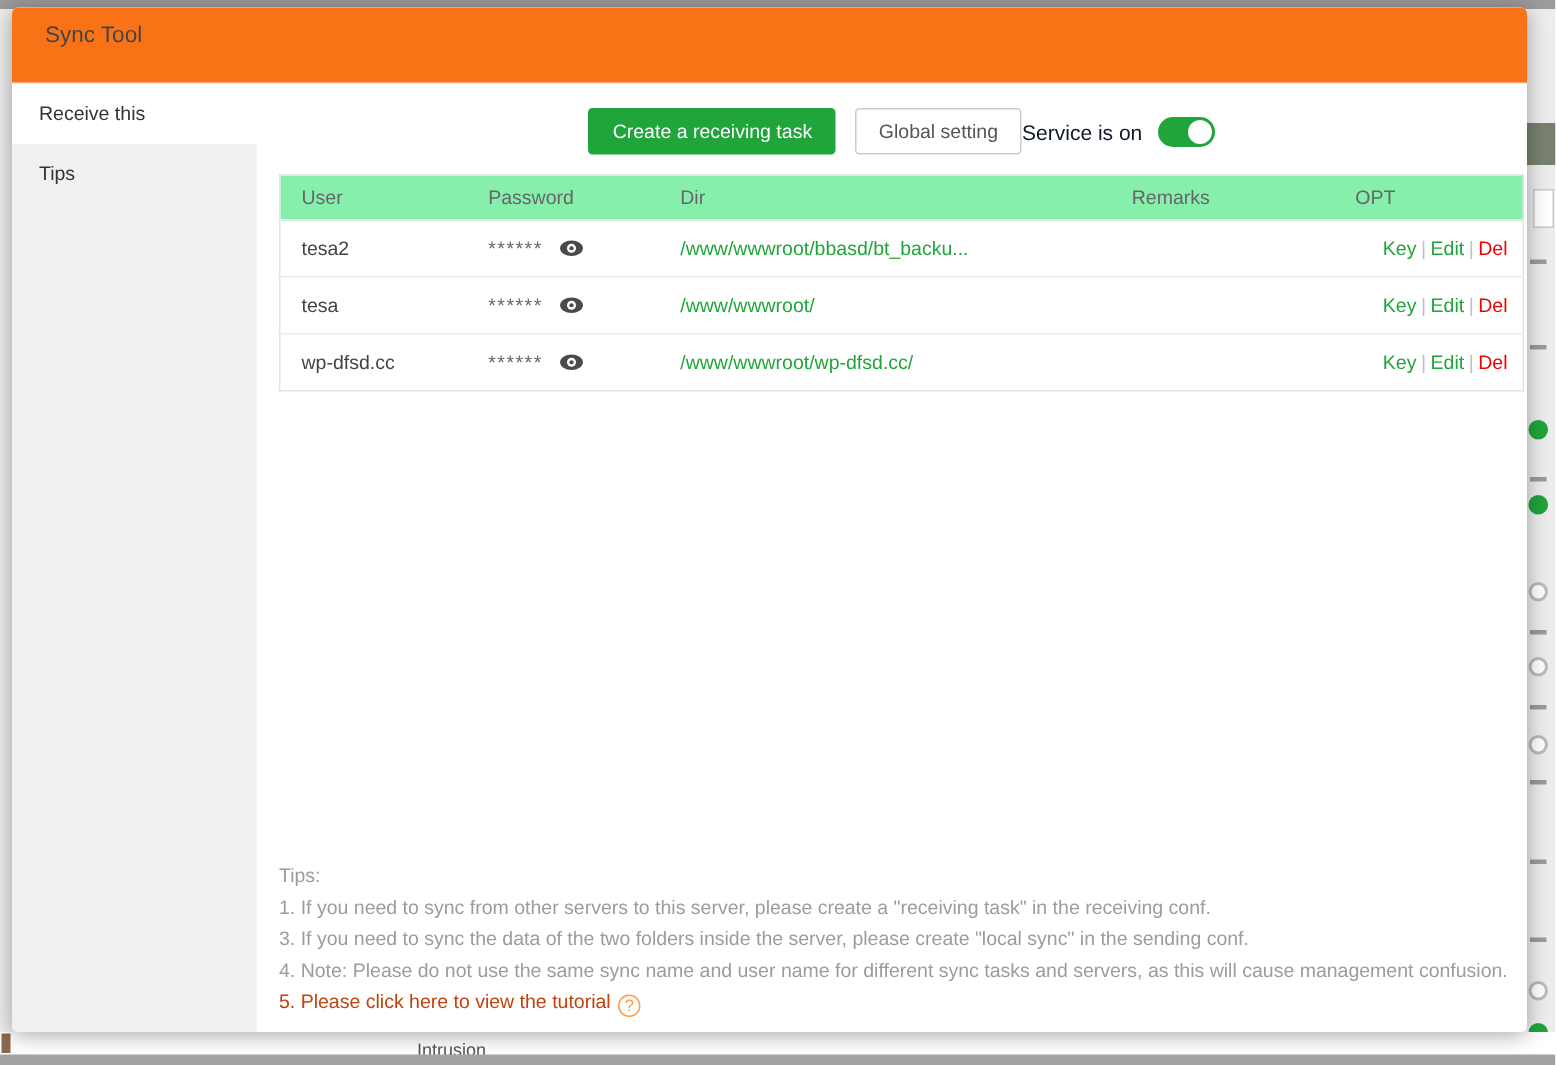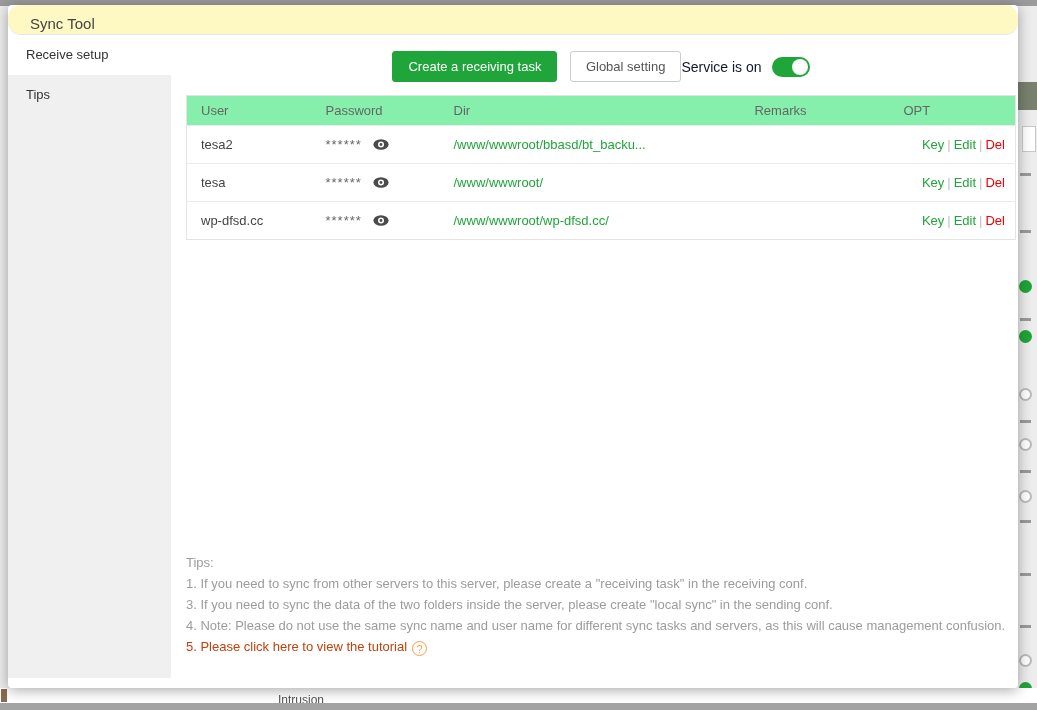--- a/index.html
+++ b/index.html
@@ -22,21 +22,21 @@
   .cut-text   { position:absolute; left:278px; top:5px; font-size:12px; color:#555; }
   .brown-chip { position:absolute; left:1px; top:1px; width:6px; height:13px; background:#8a6a4f; }
   .bottom-band{ position:absolute; left:0; top:703px; width:1037px; height:7px; background:#a3a3a3; z-index:3; }
 
   
   .modal {
     position:absolute; left:8px; top:5px; width:1010px; height:683px;
     background:#fff; border-radius:4px; overflow:hidden; z-index:2;
     box-shadow:0 2px 14px rgba(0,0,0,.35);
   }
-  .titlebar { height:30px; background:#fef9c3; border-bottom:1px solid #e7e7e7;border-radius:13px; }
+  .titlebar { height:51px; background:#f97316; border-bottom:1px solid #e7e7e7; }
   .titlebar span { display:inline-block; padding-left:22px; line-height:38px; font-size:15px; color:#444; }
   .modal-body { display:flex; height:643px; }
   .sidebar { width:163px; background:#f0f0f0; flex-shrink:0; }
   .side-item { height:40px; line-height:40px; padding-left:18px; font-size:13px; color:#333; cursor:pointer; }
   .side-item.active { background:#fff; }
   .main { flex:1; padding:16px 3px 0 15px; }
 
   .toolbar { display:flex; justify-content:center; align-items:center; margin-bottom:13px; }
   .btn { display:inline-block; height:31px; line-height:29px; padding:0 15px; font-size:13px;
          border-radius:3px; cursor:pointer; border:1px solid transparent; }
@@ -101,21 +101,21 @@
 
 <div class="modal">
 
   <div class="titlebar">
     <span>Sync Tool</span>
   </div>
 
   <div class="modal-body">
 
     <div class="sidebar">
-      <div class="side-item active">Receive setup</div>
+      <div class="side-item active">Receive this</div>
       <div class="side-item">Tips</div>
     </div>
 
     <div class="main">
 
       <div class="toolbar">
         <div>
           <span class="btn btn-green">Create a receiving task</span>
           <span class="btn btn-plain">Global setting</span>
         </div>

